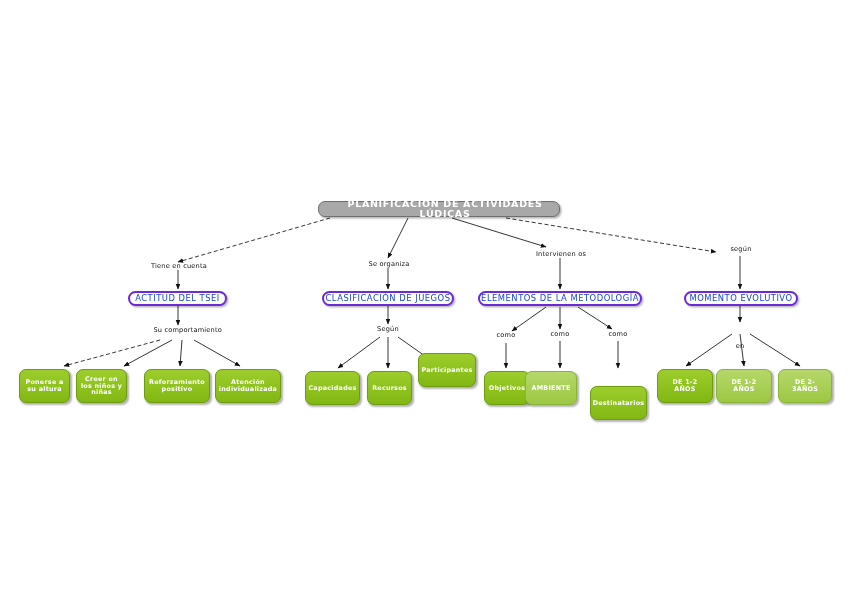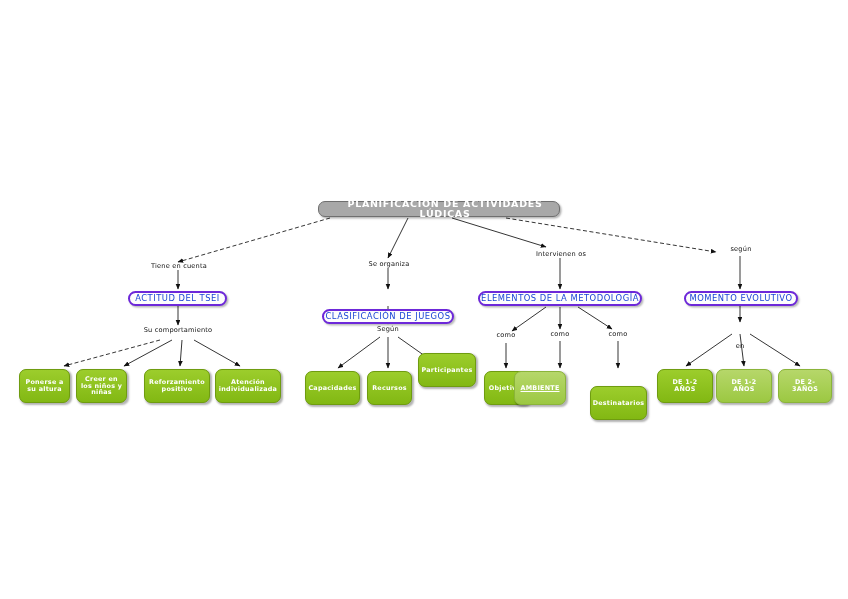--- a/index.html
+++ b/index.html
@@ -149,33 +149,33 @@
   <div class="linklabel" style="left:358px; top:260px; width:62px;">Se organiza</div>
 
   <div class="linklabel" style="left:522px; top:250px; width:78px;">Intervienen os</div>
 
   <div class="linklabel" style="left:722px; top:245px; width:38px;">según</div>
 
   <div class="node concept" style="left:128px; top:291px; width:99px; height:15px;">
     <span>ACTITUD DEL TSEI</span>
   </div>
 
-  <div class="node concept" style="left:322px; top:309px; width:132px; height:15px;align-items:center;">
+  <div class="node concept" style="left:322px; top:291px; width:132px; height:15px;align-items:center;">
     <span>CLASIFICACIÓN DE JUEGOS</span>
   </div>
 
   <div class="node concept" style="left:478px; top:291px; width:164px; height:15px;">
     <span>ELEMENTOS DE LA METODOLOGÍA</span>
   </div>
 
   <div class="node concept" style="left:684px; top:291px; width:114px; height:15px;">
     <span>MOMENTO EVOLUTIVO</span>
   </div>
 
-  <div class="linklabel" style="left:134px; top:326px; width:88px;">Su comportamiento</div>
+  <div class="linklabel" style="left:134px; top:326px; width:88px;text-align:right;">Su comportamiento</div>
 
   <div class="linklabel" style="left:368px; top:325px; width:40px;">Según</div>
 
   <div class="linklabel" style="left:492px; top:331px; width:28px;">como</div>
 
   <div class="linklabel" style="left:546px; top:330px; width:28px;">como</div>
 
   <div class="linklabel" style="left:604px; top:330px; width:28px;">como</div>
 
   <div class="linklabel" style="left:728px; top:342px; width:24px;">en</div>
@@ -199,21 +199,21 @@
   <div class="node leaf" style="left:367px; top:371px; width:45px; height:14px;">
     <span>Recursos</span>
   </div>
   <div class="node leaf" style="left:418px; top:353px; width:58px; height:14px;">
     <span>Participantes</span>
   </div>
 
   <div class="node leaf" style="left:484px; top:371px; width:46px; height:14px;">
     <span>Objetivos</span>
   </div>
-  <div class="node leaf pale" style="left:514px; top:371px; width:52px; height:22px;text-decoration:underline;">
+  <div class="node leaf pale" style="left:525px; top:371px; width:52px; height:22px;">
     <span>AMBIENTE</span>
   </div>
   <div class="node leaf" style="left:590px; top:371px; width:57px; height:14px;margin-top:15px;">
     <span>Destinatarios</span>
   </div>
 
   <div class="node leaf" style="left:657px; top:369px; width:56px; height:15px;">
     <span>DE 1-2 AÑOS</span>
   </div>
   <div class="node leaf pale" style="left:716px; top:369px; width:56px; height:15px;">

